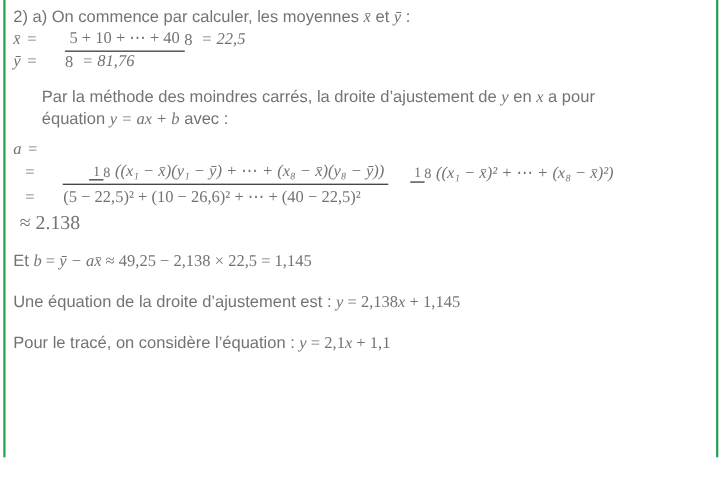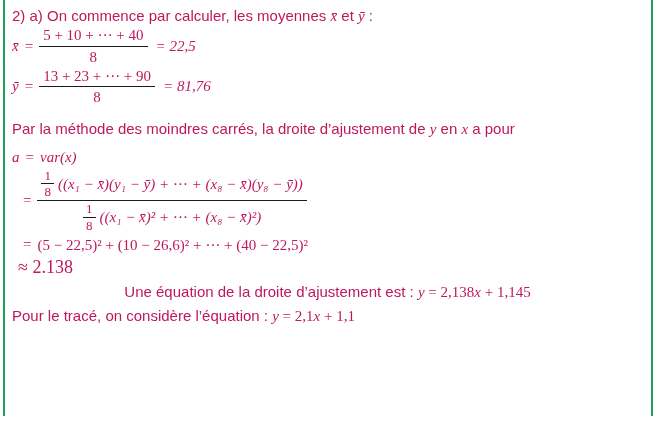--- a/index.html
+++ b/index.html
@@ -5,21 +5,21 @@
   html, body { margin: 0; padding: 0; background: #ffffff; }
   .sheet {
     box-sizing: border-box;
     width: 650px;
     height: 416px;
     margin-left: 3px;
     border-left: 2px solid #1ea24f;
     border-right: 2px solid #1ea24f;
     padding: 6px 8px 0 7px;
     overflow: hidden;
-    color: #be185d;
+    color: #737373;
   }
   .prose {
     font-family: "Liberation Sans", "DejaVu Sans", sans-serif;
     font-size: 15px;
     line-height: 20px;
     margin: 0;
   }
   .pline { display: block; }
   .mi {
     font-family: "Liberation Serif", "DejaVu Serif", "DejaVu Sans", serif;
@@ -39,39 +39,39 @@
   }
   .mline {
     font-family: "Liberation Serif", "DejaVu Serif", "DejaVu Sans", serif;
     font-size: 18px;
     line-height: 20px;
     margin: 2px 0 0;
     padding-left: 6px;
   }
   .op { margin: 0 6px; }
   .rhs { margin-left: 8px; font-style: italic; }
-  .frac { display: inline-flex; flex-direction: column; }
+  .frac { display: inline-flex; flex-direction: row; margin-left: 20px; }
   .frac .num {
     border-bottom: 1px solid #1b1b1b;
     padding: 0 4px 1px;
     display: flex; justify-content: center; align-items: center;
   }
   .frac .den {
     padding-top: 1px;
     display: flex; justify-content: center; align-items: center;
   }
   .sfrac { font-size: 13px; line-height: 1.1; margin-right: 4px; }
   .sfrac .num { padding: 0 3px 0; }
   .indent { padding-left: 5px; }
-  .mt-para { margin-top: 12px; }
+  .mt-para { margin-top: 12px; margin-left: 26px; }
   .mt-a { margin-top: 8px; }
   .mt-step { margin-top: 2px; }
   .mt-b { margin-top: 16px; }
-  .mt-eq1 { margin-top: 5px; text-align: center; }
-  .mt-eq2 { margin-top: 4px; }
+  .mt-eq1 { margin-top: 17px; }
+  .mt-eq2 { margin-top: 17px; }
 </style>
 </head>
 <body>
 
 <div class="sheet">
 
   <p class="prose"><span>2) a) On commence par calculer, les moyennes </span><span class="mi">x̄</span><span> et </span><span class="mi">ȳ</span><span> :</span></p>
 
   <div class="math-line">
     <span class="mi">x̄</span>
@@ -80,35 +80,34 @@
       <span class="num mn">5 + 10 + ⋯ + 40</span>
       <span class="den mn">8</span>
     </span>
     <span class="mn rhs">= 22,5</span>
   </div>
 
   <div class="math-line">
     <span class="mi">ȳ</span>
     <span class="mn op">=</span>
     <span class="frac">
-      <span class="num mn">13 + 23 + ⋯ + 90</span>
       <span class="den mn">8</span>
     </span>
     <span class="mn rhs">= 81,76</span>
   </div>
 
   <p class="prose mt-para">
     <span class="pline"><span>Par la méthode des moindres carrés, la droite d’ajustement de </span><span class="mi">y</span><span> en </span><span class="mi">x</span><span> a pour</span></span>
+    <span class="pline"><span>équation </span><span class="mi">y = ax + b</span><span> avec :</span></span>
   </p>
 
   <div class="math-line mt-a">
     <span class="mi">a</span>
     <span class="mn op">=</span>
     <span class="frac">
-      <span class="den mi">var(x)</span>
     </span>
   </div>
 
   <div class="math-line mt-step indent">
     <span class="mn op">=</span>
     <span class="frac">
       <span class="num">
         <span class="frac sfrac">
           <span class="num mn">1</span>
           <span class="den mn">8</span>
@@ -127,18 +126,19 @@
 
   <div class="math-line mt-step indent">
     <span class="mn op">=</span>
     <span class="frac">
       <span class="den mn">(5 − 22,5)² + (10 − 26,6)² + ⋯ + (40 − 22,5)²</span>
     </span>
   </div>
 
   <p class="mline mn"><span>≈ 2.138</span></p>
 
+  <p class="prose mt-b"><span>Et </span><span class="mi">b</span><span class="mn"> = </span><span class="mi">ȳ − ax̄</span><span class="mn"> ≈ 49,25 − 2,138 × 22,5 = 1,145</span></p>
 
   <p class="prose mt-eq1"><span>Une équation de la droite d’ajustement est : </span><span class="mi">y</span><span class="mn"> = 2,138</span><span class="mi">x</span><span class="mn"> + 1,145</span></p>
 
   <p class="prose mt-eq2"><span>Pour le tracé, on considère l’équation : </span><span class="mi">y</span><span class="mn"> = 2,1</span><span class="mi">x</span><span class="mn"> + 1,1</span></p>
 
 </div>
 
 </body></html>

